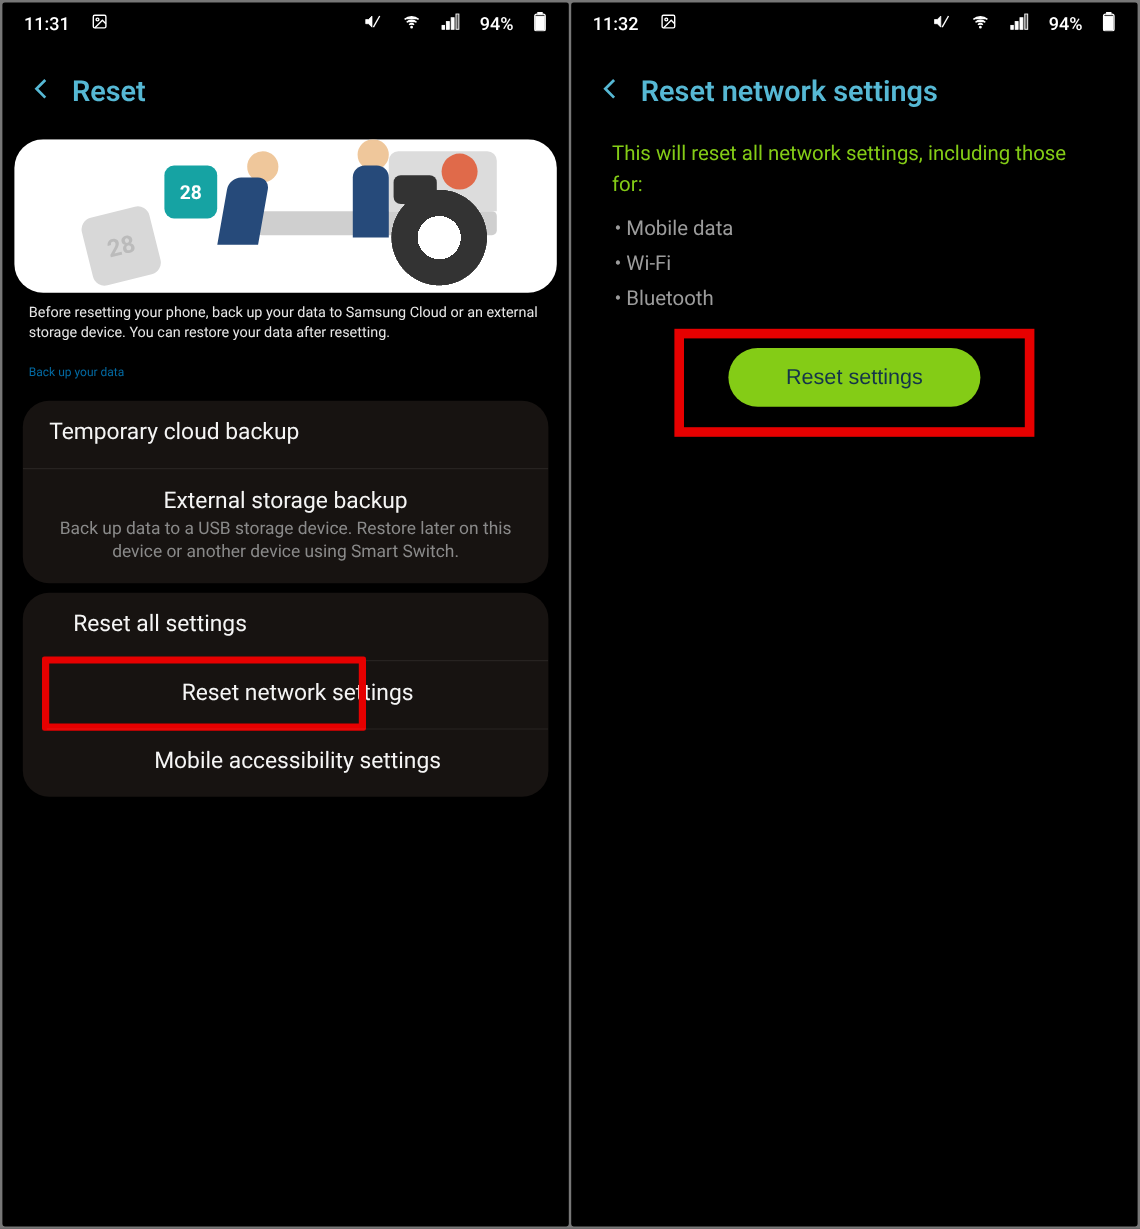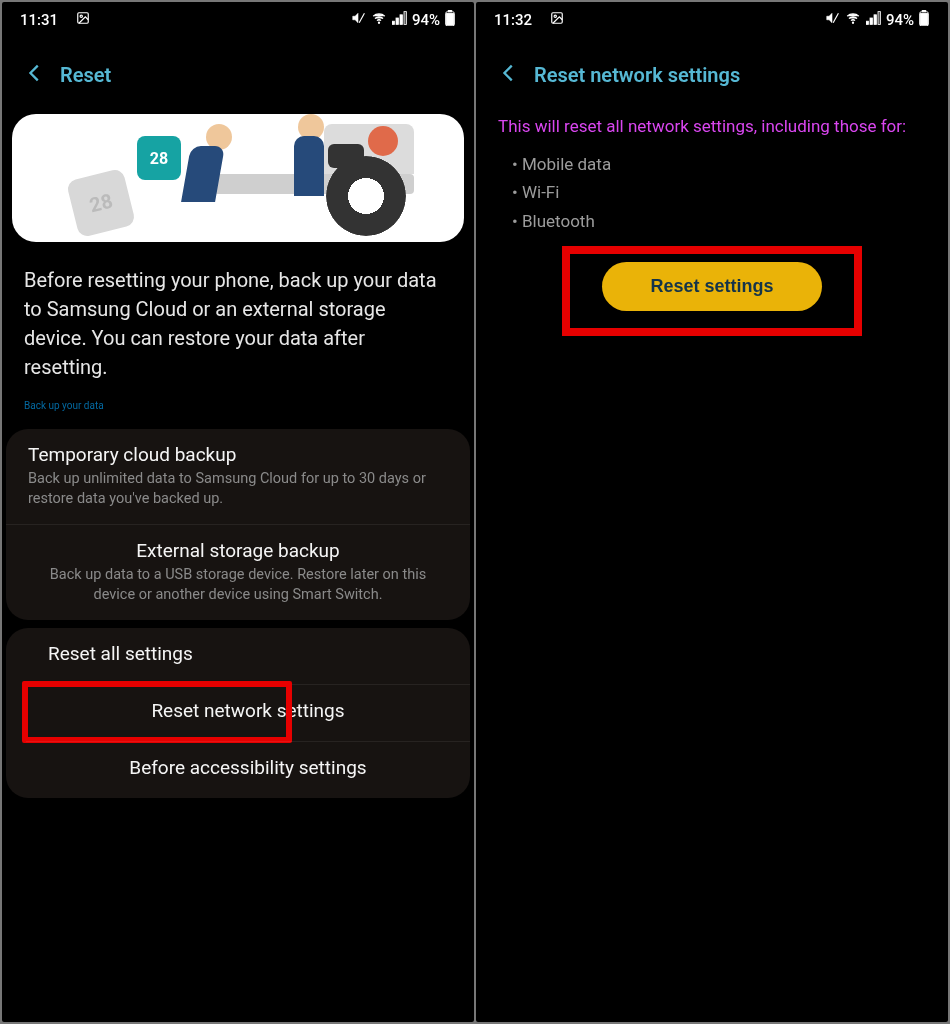--- a/index.html
+++ b/index.html
@@ -2,50 +2,50 @@
 <html><head>
 <meta charset="utf-8">
 <style>
   * { box-sizing: border-box; margin: 0; padding: 0; }
   html, body { width: 950px; height: 1024px; background: #555; font-family: -apple-system, Roboto, "Segoe UI", Arial, sans-serif; overflow: hidden; }
   .frame { display: flex; gap: 2px; padding: 2px; background: #777; height: 100%; }
   .phone { flex: 1; background: #000; color: #fff; display: flex; flex-direction: column; border-radius: 2px; overflow: hidden; }
 
   .statusbar { display: flex; justify-content: space-between; align-items: center; height: 36px; padding: 0 18px; font-size: 15px; font-weight: 500; }
   .status-left { display: flex; align-items: flex-start; gap: 18px; }
-  .status-right { display: flex; align-items: center; gap: 4px; }
+  .status-right { display: flex; align-items: center; gap: 16px; }
   .status-right svg { fill: #fff; stroke: #fff; }
 
   .appbar { display: flex; align-items: center; gap: 14px; padding: 24px 22px 26px; }
-  .appbar-title { color: #56b8d4; font-size: 20px; font-weight: 600; }
+  .appbar-title { color: #56b8d4; font-size: 24px; font-weight: 600; }
   .back svg { stroke: #56b8d4; }
 
   .content { flex: 1; overflow: hidden; padding: 0 0 0 0; }
 
   .hero { margin: 0 10px; background: #fff; border-radius: 24px; height: 128px; position: relative; overflow: hidden; }
 
-  .intro { color: #e6e6e6; font-size: 20px; line-height: 1.45; padding: 24px 22px 10px; }
+  .intro { color: #e6e6e6; font-size: 12px; line-height: 1.45; padding: 8px 22px 10px; }
   .section-label { color: #0369a1; font-size: 10px; padding: 8px 22px 10px; }
 
-  .card { background: #171311; border-radius: 22px; margin: 8px 4px; overflow: hidden; }
+  .card { background: #171311; border-radius: 22px; margin: 8px 17px; overflow: hidden; }
   .card.tight { margin-top: 6px; padding-left: 20px; }
   .item { padding: 14px 22px 16px; position: relative; }
   .item + .item { border-top: 1px solid rgba(255,255,255,0.07); text-align: center; }
   .item-title { color: #f5f5f5; font-size: 19px; font-weight: 400; margin-bottom: 3px; }
   .item-sub { color: #8a8a8a; font-size: 14.5px; line-height: 1.35; }
 
   .highlight-box { position: absolute; border: 6px solid #e60000; pointer-events: none; border-radius: 2px; }
 
-  .desc { color: #d946ef; font-size: 17px; line-height: 1.5; padding: 0 22px 6px; }
+  .desc { color: #84cc16; font-size: 17px; line-height: 1.5; padding: 0 34px 6px; }
   .bullet-list { padding: 4px 22px 4px 36px; }
   .bullet { color: #9c9c9c; font-size: 17px; line-height: 1.7; }
   .bullet::before { content: "•  "; }
 
   .button-row { display: flex; justify-content: center; margin-top: 22px; position: relative; padding: 0 22px; }
-  .pill-button { background: #eab308; color: #14344a; font-size: 18px; font-weight: 700; padding: 14px 48px; border-radius: 30px; border: none; position: relative; z-index: 1; }
+  .pill-button { background: #84cc16; color: #14344a; font-size: 18px; font-weight: 400; padding: 14px 48px; border-radius: 30px; border: none; position: relative; z-index: 1; }
   .button-highlight { position: absolute; top: -16px; left: 50%; transform: translateX(-50%); width: 300px; height: 90px; border: 8px solid #e60000; pointer-events: none; }
 
   
   .wheel { position: absolute; right: 58px; bottom: 6px; width: 80px; height: 80px; background: radial-gradient(circle at 50% 50%, #fff 0 18px, #333 18px 40px, transparent 40px); border-radius: 50%; }
   .cart { position: absolute; right: 50px; top: 10px; width: 90px; height: 50px; background: #dcdcdc; border-radius: 8px 8px 0 0; }
   .cart-shelf { position: absolute; right: 50px; top: 60px; width: 200px; height: 20px; background: #cfcfcf; border-radius: 4px; }
   .cal-a { position: absolute; left: 125px; top: 22px; width: 44px; height: 44px; background: #16a3a3; border-radius: 8px; color: #fff; font-size: 16px; font-weight: 700; display: flex; align-items: center; justify-content: center; }
   .cal-a::before { content: ""; position: absolute; top: -6px; left: 8px; width: 28px; height: 8px; display: flex; }
   .cal-b { position: absolute; left: 60px; top: 60px; width: 58px; height: 58px; background: #d8d8d8; border-radius: 10px; color: #bbb; font-size: 20px; font-weight: 700; display: flex; align-items: center; justify-content: center; transform: rotate(-14deg); }
   .person-a { position: absolute; left: 170px; top: 10px; width: 40px; height: 100px; }
@@ -127,38 +127,37 @@
         <div class="cal-b">28</div>
         <div class="cal-a">28</div>
       </div>
 
       <div class="intro">Before resetting your phone, back up your data to Samsung Cloud or an external storage device. You can restore your data after resetting.</div>
       <div class="section-label">Back up your data</div>
 
       <div class="card">
         <div class="item">
           <div class="item-title">Temporary cloud backup</div>
-          <div class="item-sub">Back up unlimited data to Samsung Cloud for up to 30 days or restore data you've backed up.</div>
         </div>
         <div class="item">
           <div class="item-title">External storage backup</div>
           <div class="item-sub">Back up data to a USB storage device. Restore later on this device or another device using Smart Switch.</div>
         </div>
       </div>
 
       <div class="card tight" style="position:relative;">
         <div class="item">
           <div class="item-title">Reset all settings</div>
         </div>
         <div class="item" style="position:relative;">
           <div class="item-title">Reset network settings</div>
           <div class="highlight-box" style="left:-4px; top:-4px; width:270px; height:62px;"></div>
         </div>
         <div class="item">
-          <div class="item-title">Before accessibility settings</div>
+          <div class="item-title">Mobile accessibility settings</div>
         </div>
       </div>
 
     </div>
   </div>
 
   <div class="phone">
     <div class="statusbar">
       <div class="status-left">
         <span>11:32</span>

